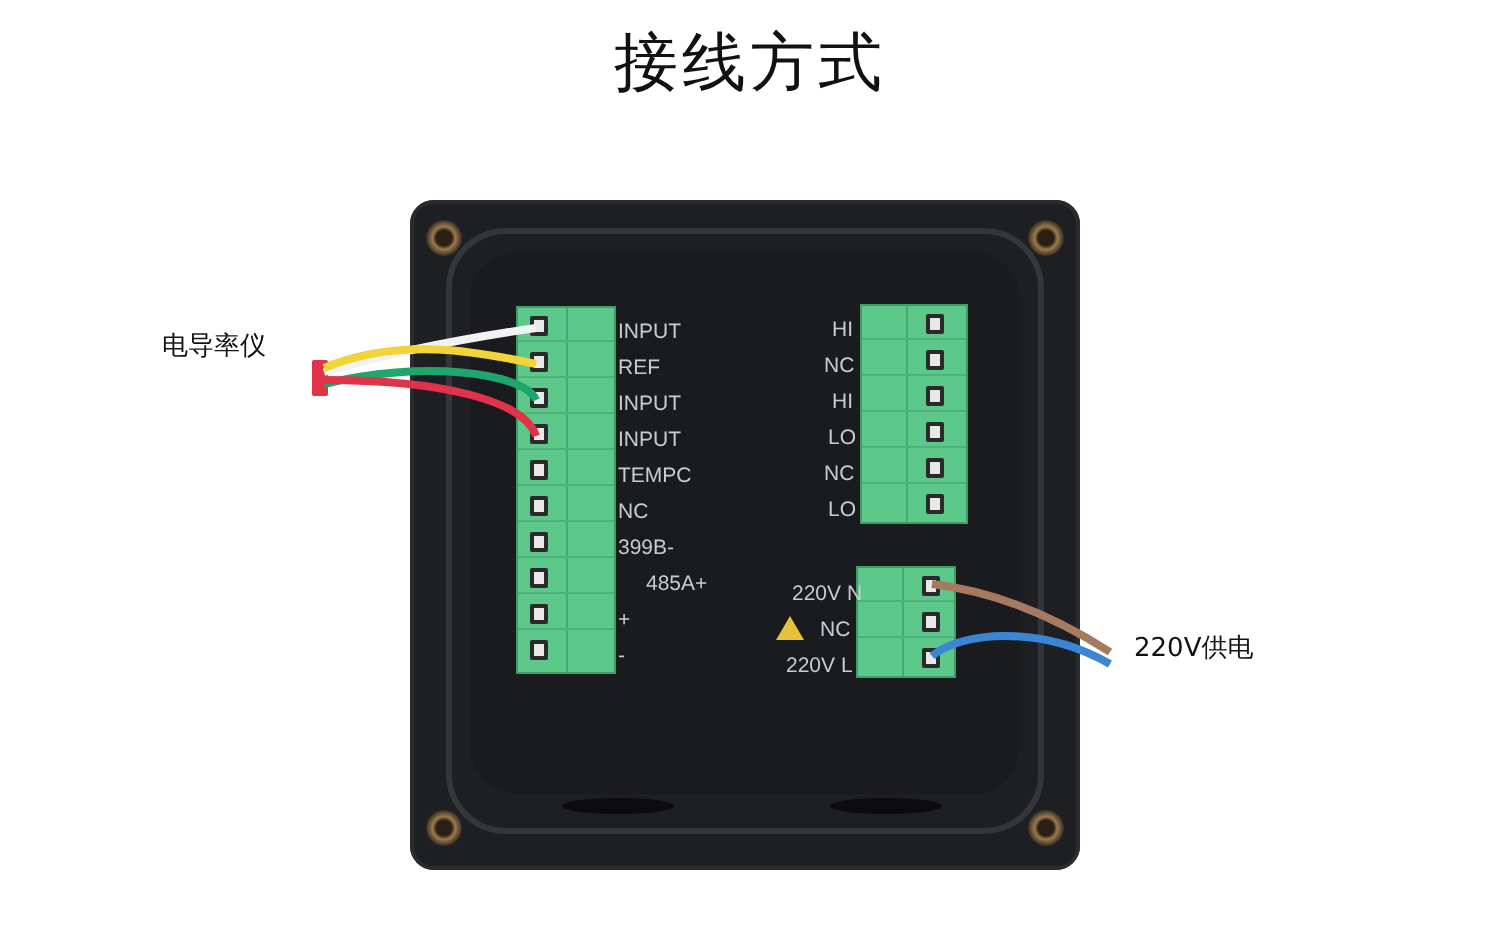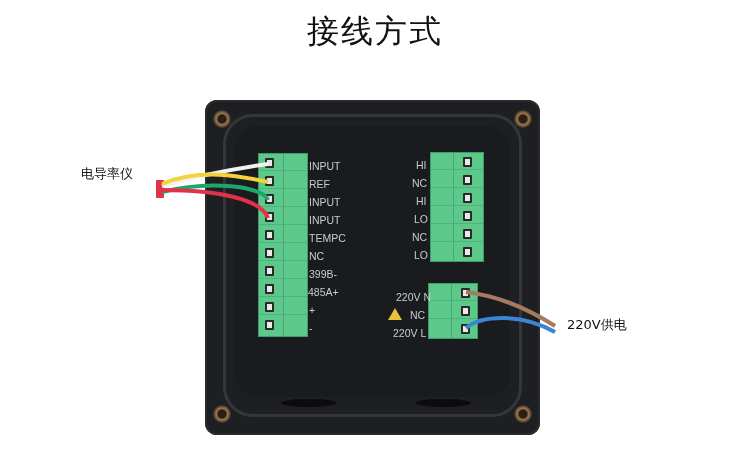--- a/index.html
+++ b/index.html
@@ -131,21 +131,21 @@
       <div class="hole" style="left:6px;top:4px"></div>
     </div>
 </div>
 <div class="pin-label" style="left:309px;top:160px">INPUT</div>
 <div class="pin-label" style="left:309px;top:178px">REF</div>
 <div class="pin-label" style="left:309px;top:196px">INPUT</div>
 <div class="pin-label" style="left:309px;top:214px">INPUT</div>
 <div class="pin-label" style="left:309px;top:232px">TEMPC</div>
 <div class="pin-label" style="left:309px;top:250px">NC</div>
 <div class="pin-label" style="left:309px;top:268px">399B-</div>
-<div class="pin-label" style="left:308px;top:286px">485A+</div>
+<div class="pin-label" style="left:323px;top:286px">485A+</div>
 <div class="pin-label" style="left:309px;top:304px">+</div>
 <div class="pin-label" style="left:309px;top:322px">-</div>
 
 <div class="term t-right-top">
   <div class="col-line" style="left:22px"></div>
   <div class="cell" style="top:0;width:100%">
       <div class="hole" style="left:32px;top:4px"></div>
     </div>
   <div class="cell" style="top:18px;width:100%">
       <div class="hole" style="left:32px;top:4px"></div>

